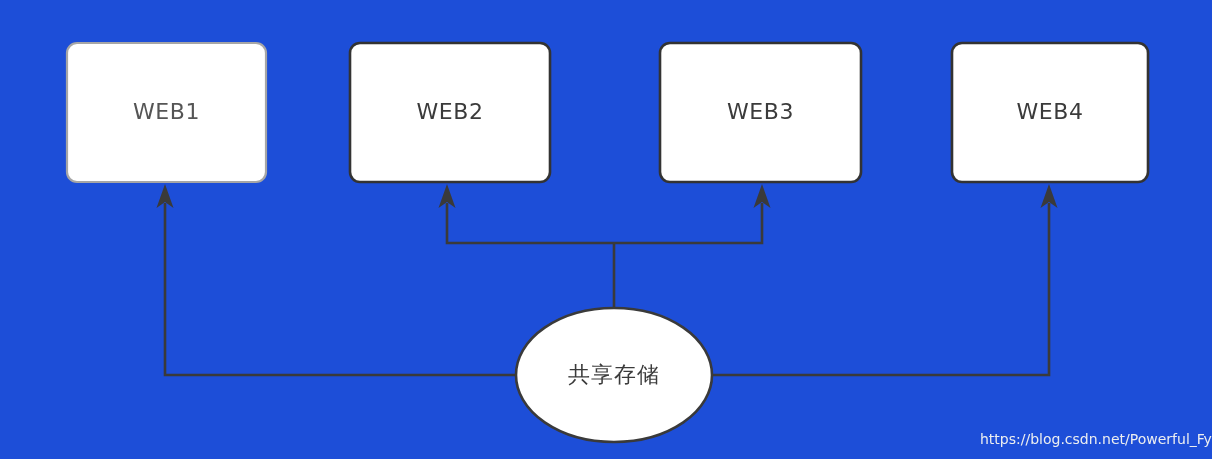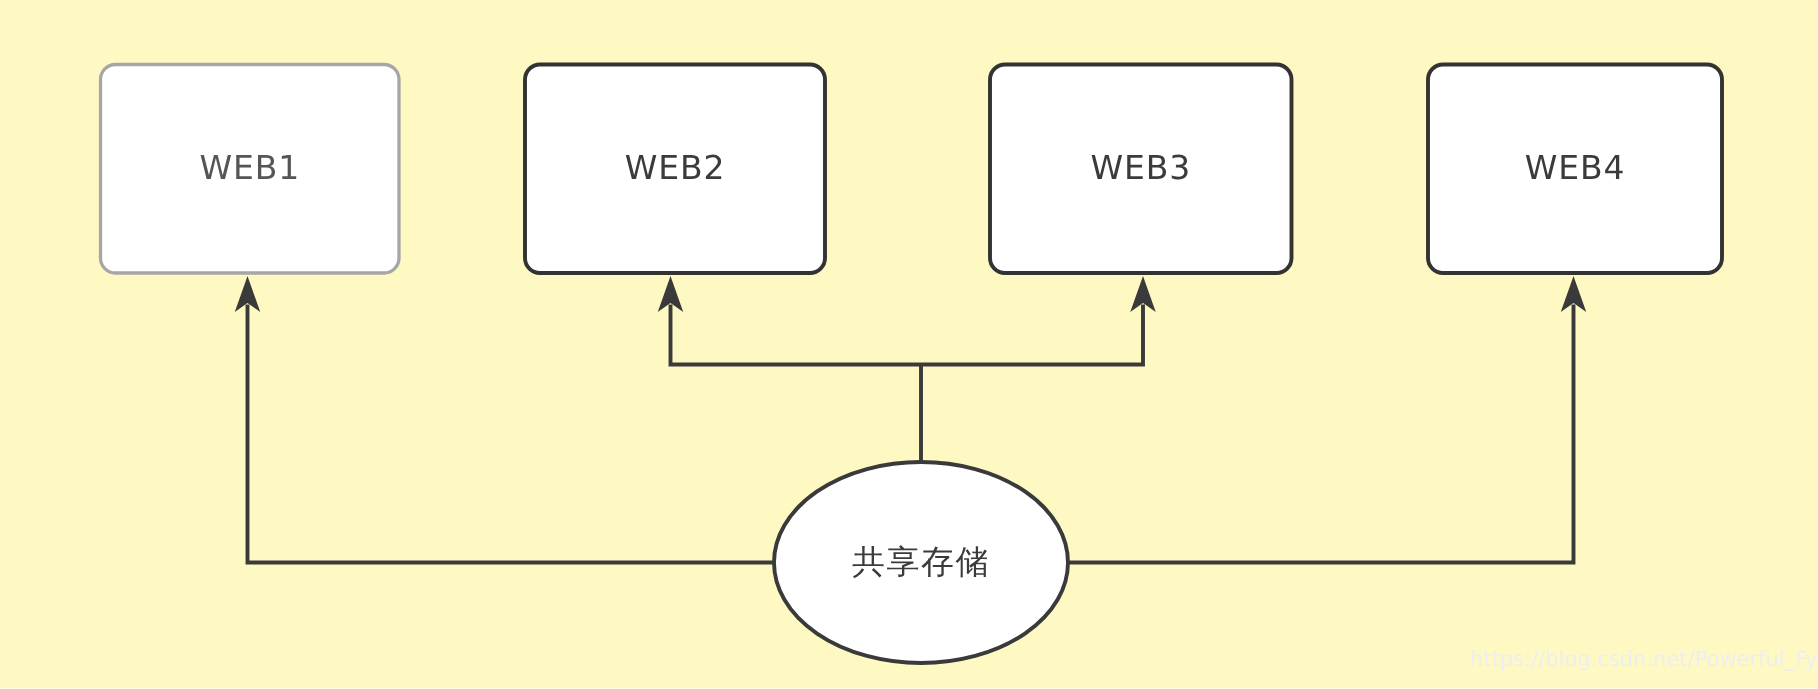--- a/index.html
+++ b/index.html
@@ -8,21 +8,21 @@
     padding: 0;
     background: #ffffff;
   }
   body {
     font-family: "DejaVu Sans", "Liberation Sans", sans-serif;
   }
   #canvas {
     position: relative;
     width: 1212px;
     height: 459px;
-    background: #fef9c3;
+    background: #1d4ed8;
     overflow: hidden;
   }
   #diagram-svg {
     position: absolute;
     left: 0;
     top: 0;
     width: 1212px;
     height: 459px;
   }
   .node-label {

